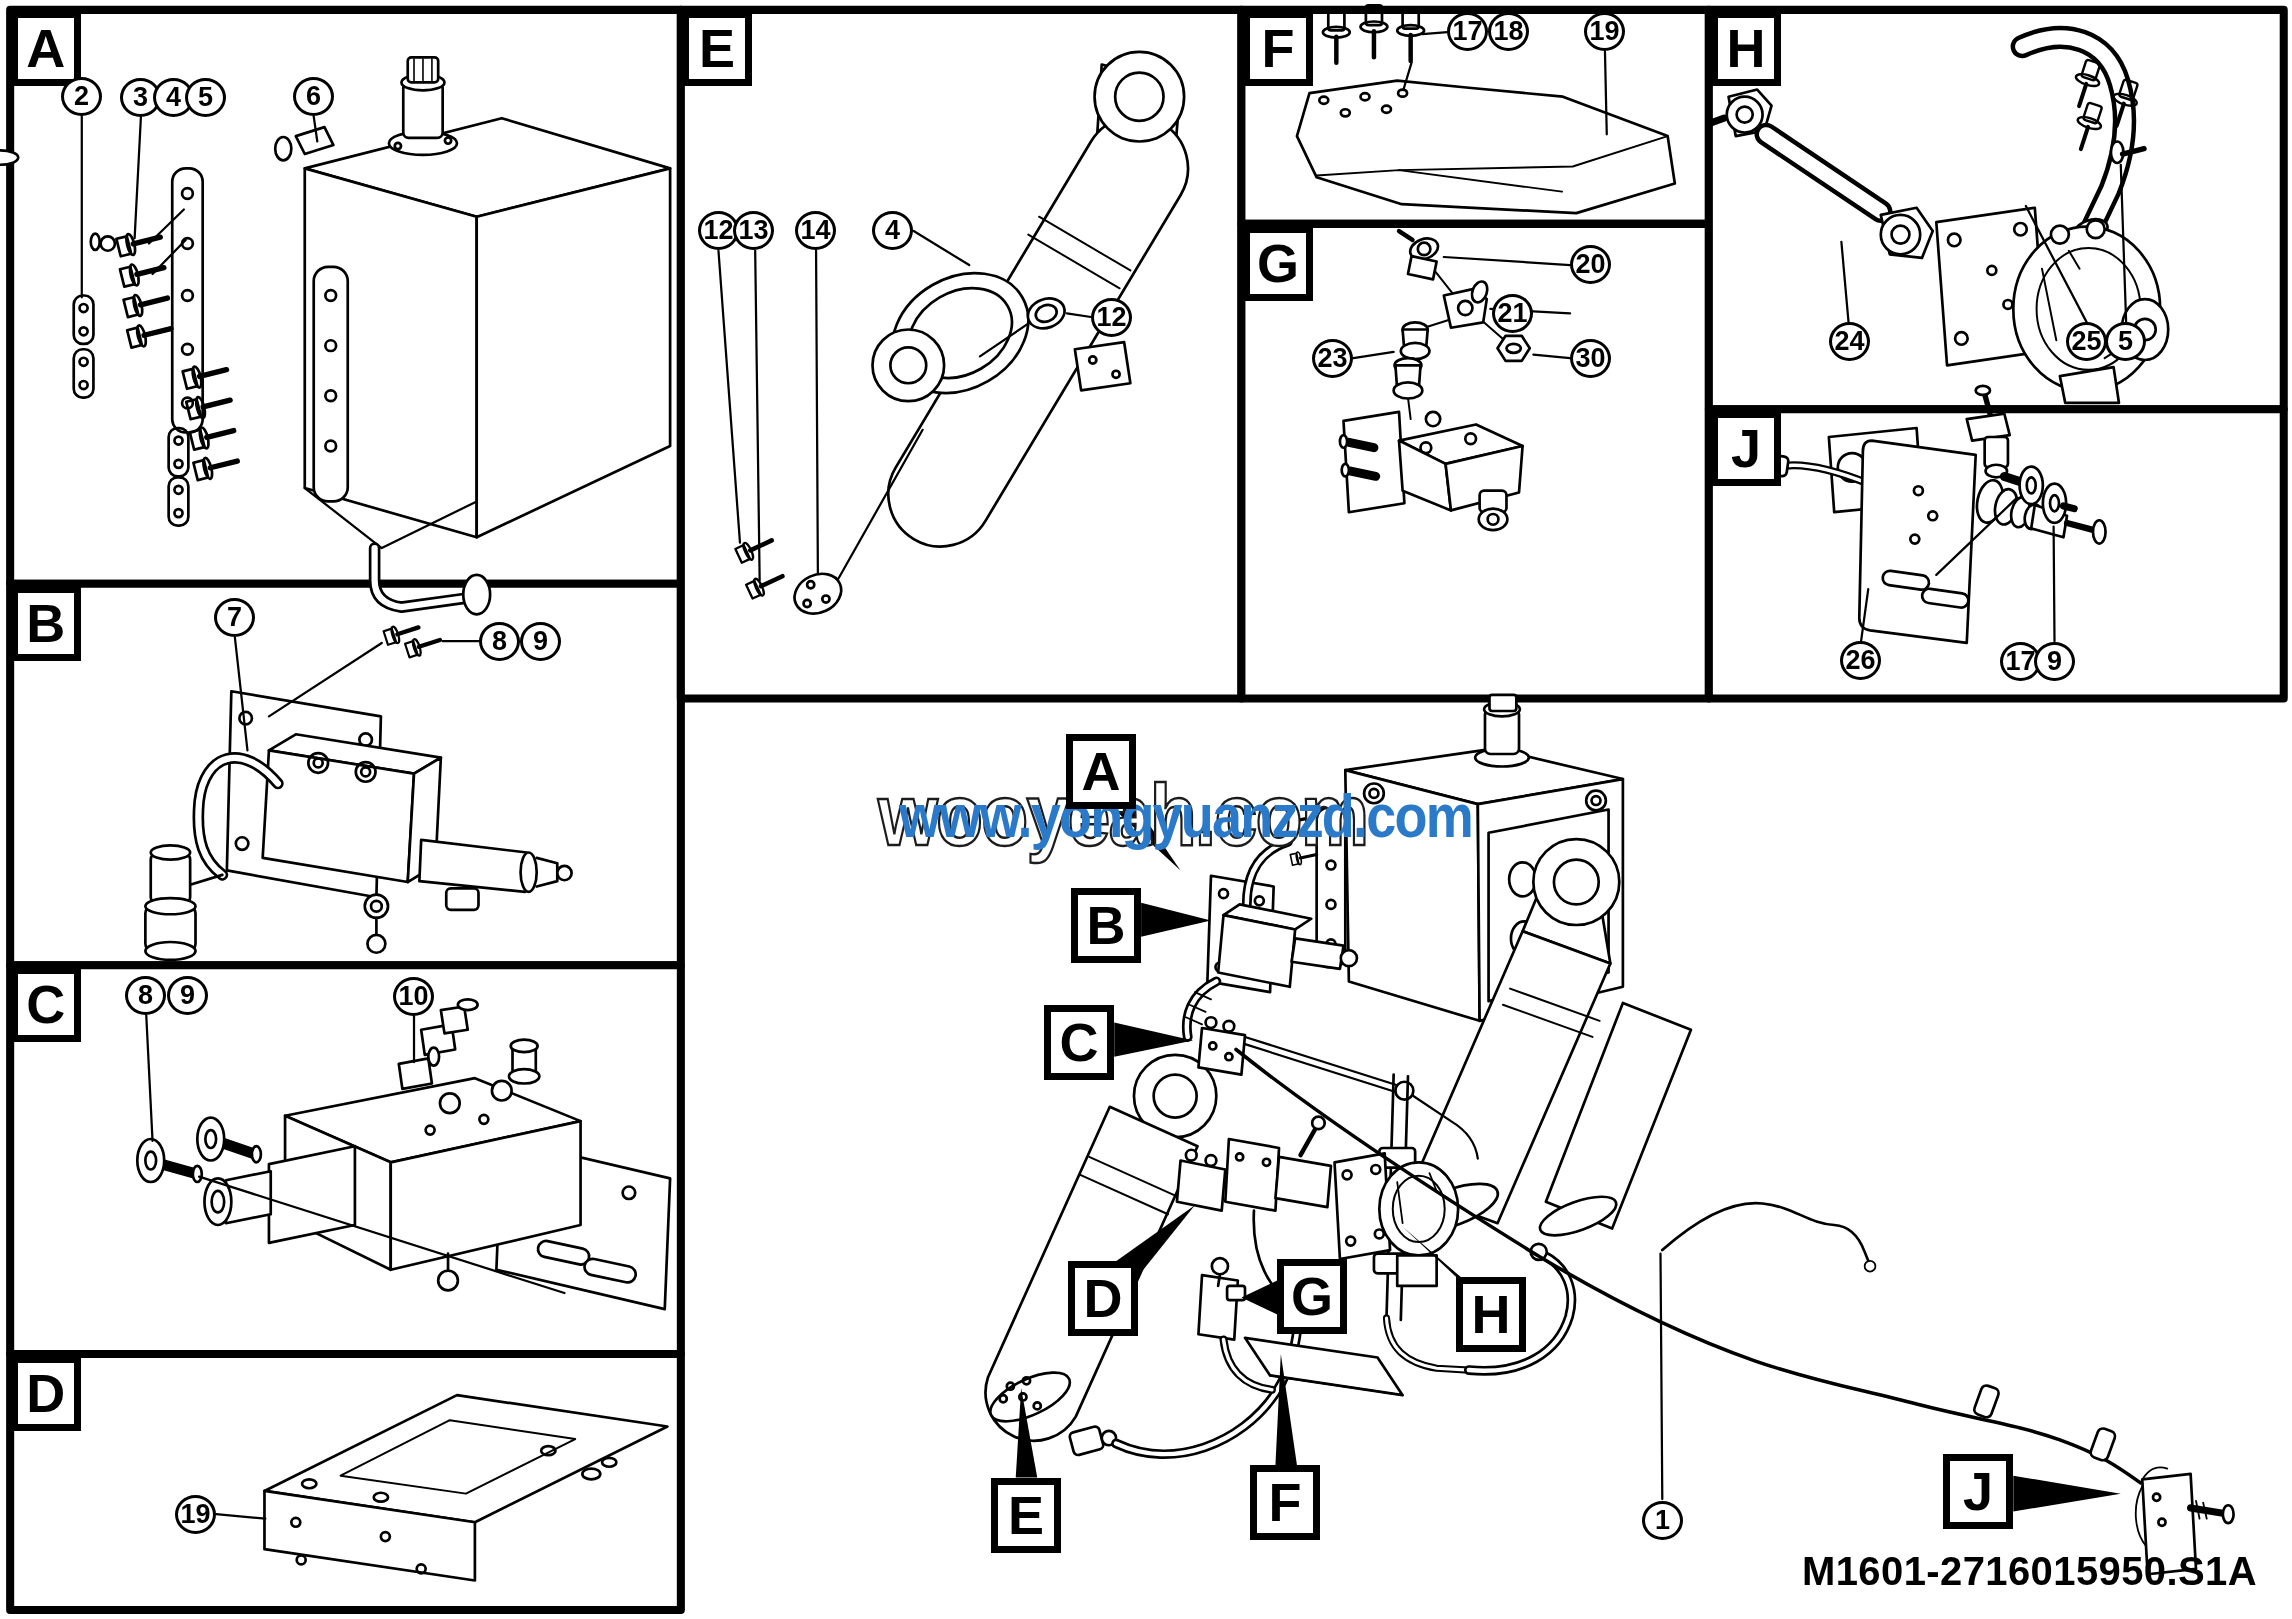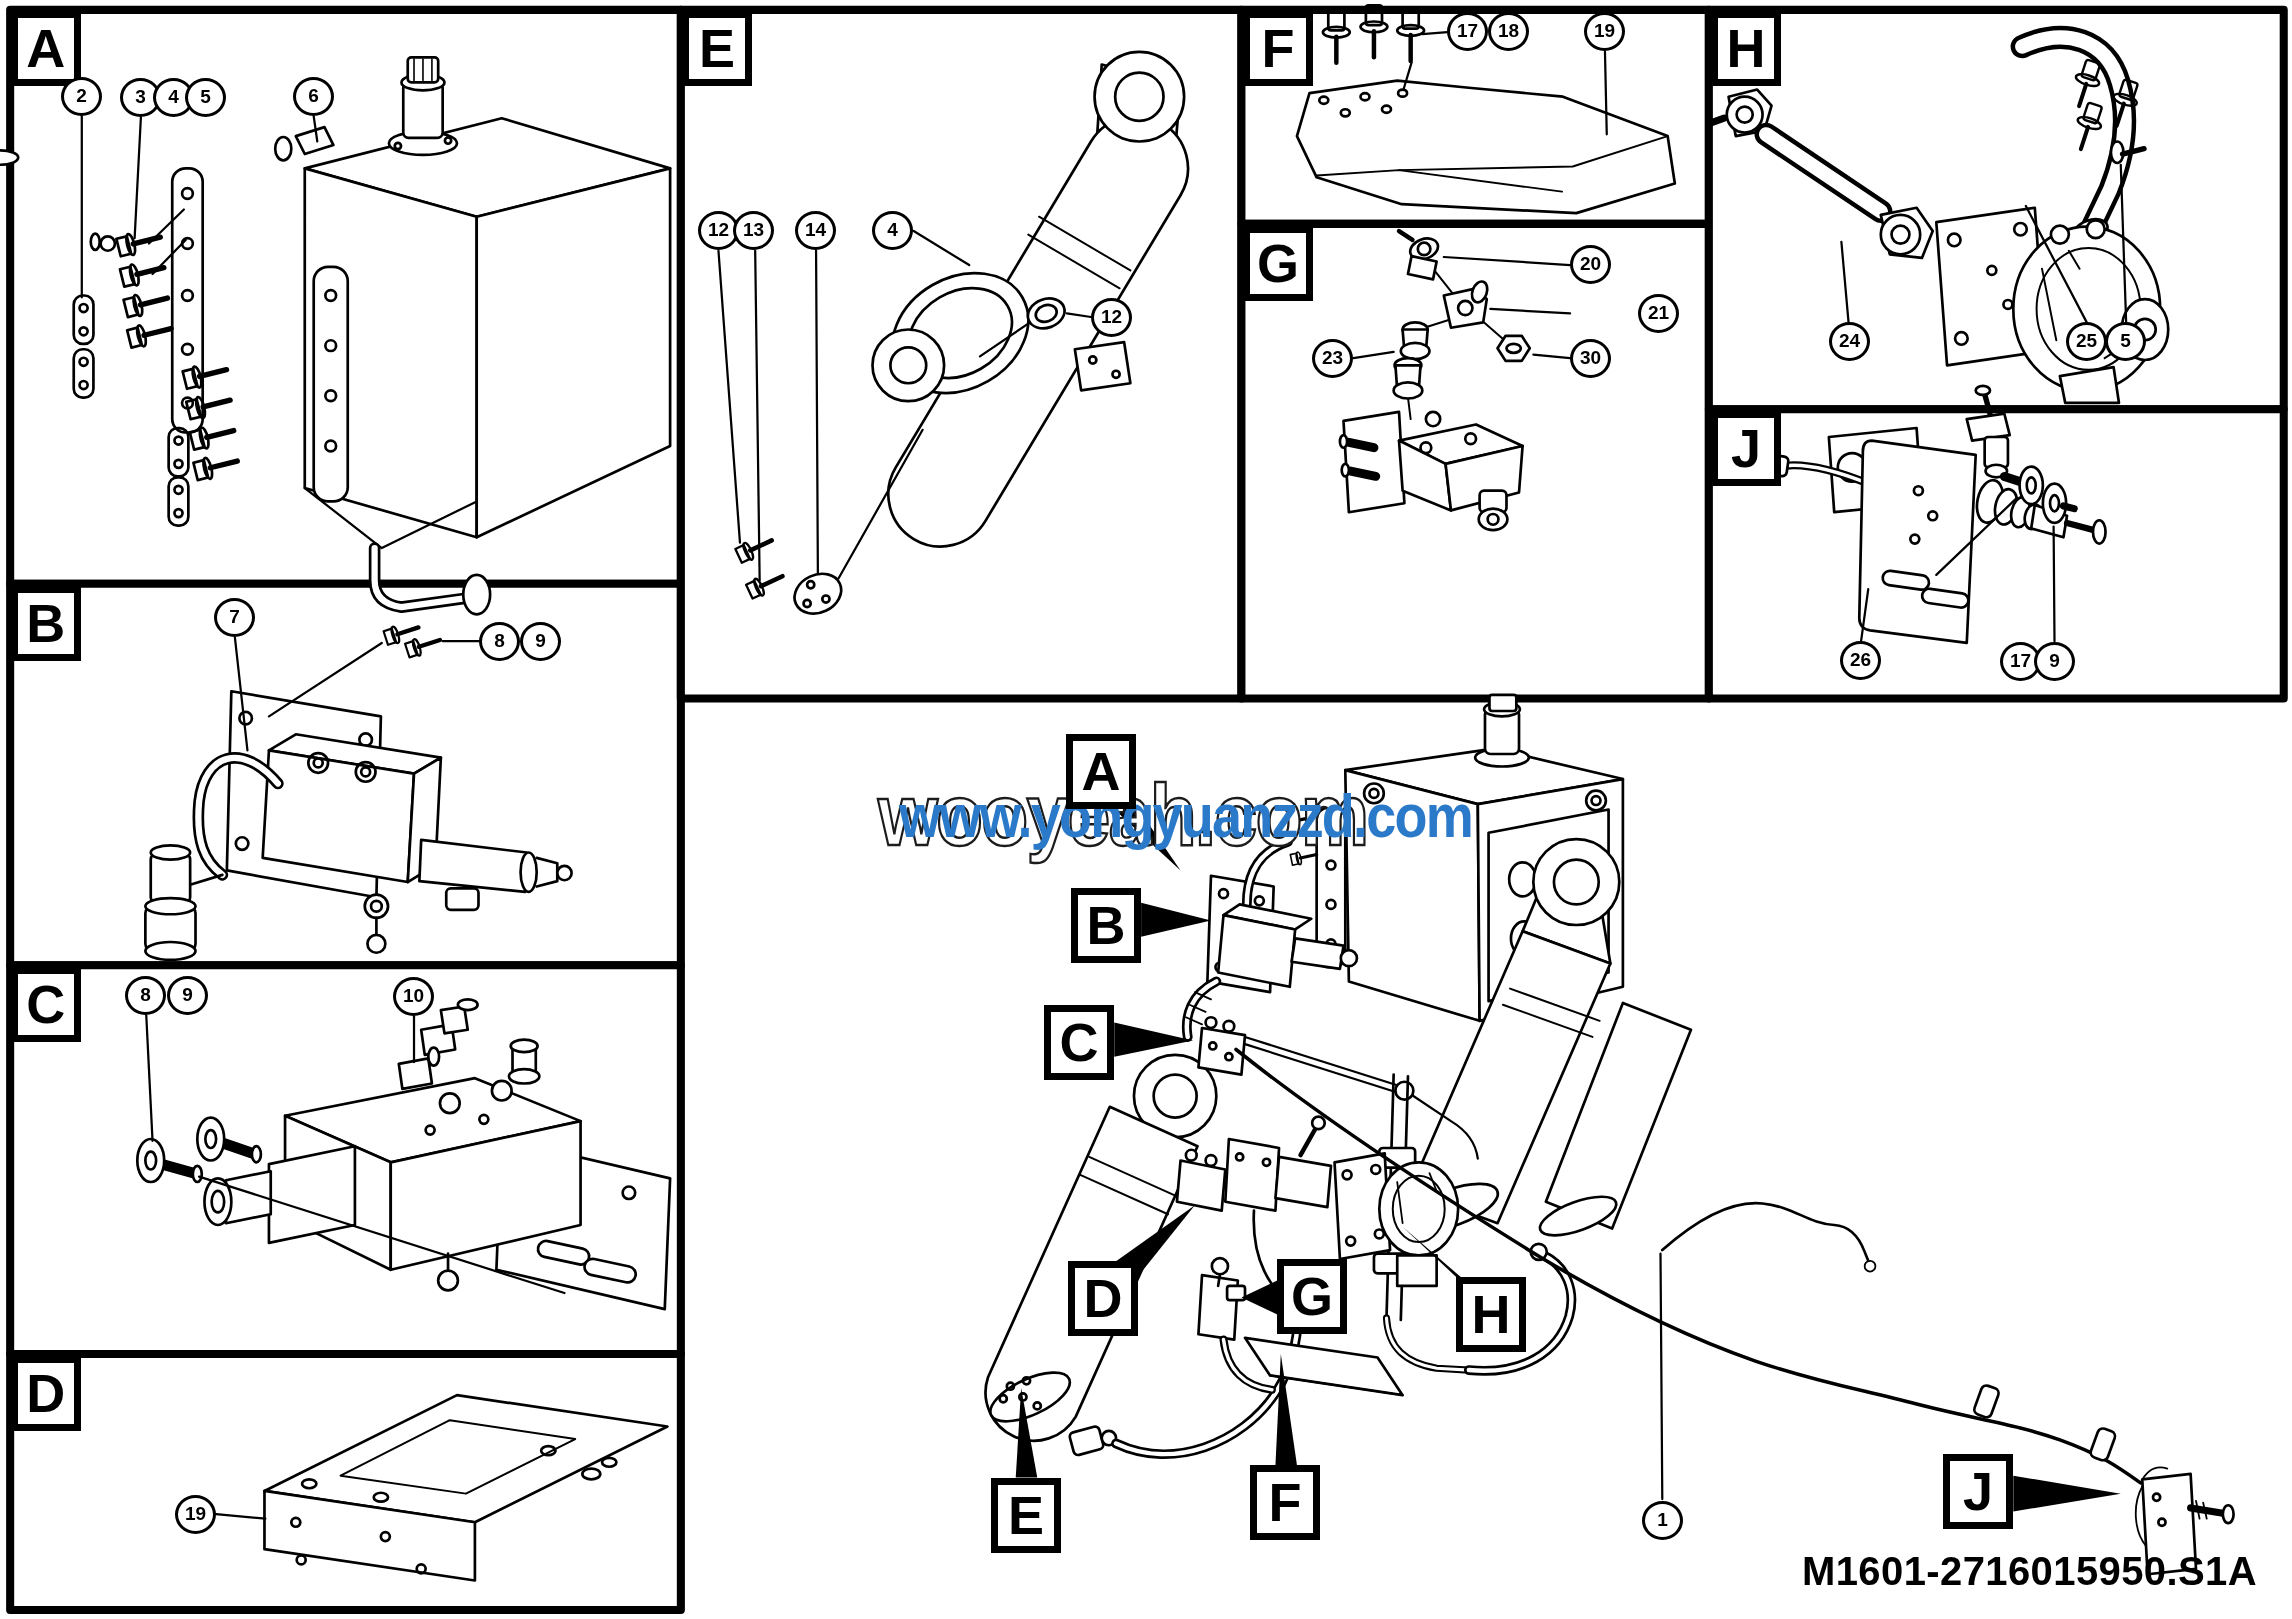--- a/index.html
+++ b/index.html
@@ -1,21 +1,21 @@
 <!DOCTYPE html>
 <html style="font-size:14.3px"><head>
 <meta charset="utf-8">
 <style>
   html,body{margin:0;padding:0;background:#fff;}
   .sheet{position:relative;width:2293px;height:1619px;background:#fff;overflow:hidden;
          font-family:"Liberation Sans",sans-serif;}
   svg{position:absolute;left:0;top:0;}
   
   .co{position:absolute;box-sizing:border-box;width:41px;height:39px;border:3.6px solid #000;
-      border-radius:50%;background:#fff;font-weight:bold;font-size:19px;line-height:32px;
+      border-radius:50%;background:#fff;font-weight:bold;font-size:27px;line-height:32px;
       text-align:center;color:#000;z-index:30;}
   
   .pl{position:absolute;box-sizing:border-box;width:70px;height:75px;border:7.2px solid #000;
       background:#fff;font-weight:bold;font-size:54px;line-height:61px;text-align:center;
       color:#000;z-index:25;}
   
   .ml{position:absolute;box-sizing:border-box;width:70px;height:75px;border:7.2px solid #000;
       background:#fff;font-weight:bold;font-size:54px;line-height:61px;text-align:center;
       color:#000;z-index:25;}
   .wm-outline{position:absolute;left:878px;top:765px;font-size:77px;font-weight:bold;
@@ -625,21 +625,21 @@
 <div class="co" style="left:733px;top:211px">13</div>
 <div class="co" style="left:795px;top:211px">14</div>
 <div class="co" style="left:872px;top:211px">4</div>
 <div class="co" style="left:1091px;top:298px">12</div>
 
 <div class="co" style="left:1447px;top:11.6px">17</div>
 <div class="co" style="left:1488px;top:11.6px">18</div>
 <div class="co" style="left:1584px;top:11.6px">19</div>
 
 <div class="co" style="left:1570px;top:245px">20</div>
-<div class="co" style="left:1638px;top:294px">21</div>
+<div class="co" style="left:1492px;top:294px">21</div>
 <div class="co" style="left:1570px;top:339px">30</div>
 <div class="co" style="left:1312px;top:339px">23</div>
 
 <div class="co" style="left:1829px;top:322px">24</div>
 <div class="co" style="left:2066px;top:322px">25</div>
 <div class="co" style="left:2105px;top:322px">5</div>
 
 <div class="co" style="left:1840px;top:641px">26</div>
 <div class="co" style="left:2000px;top:642px">17</div>
 <div class="co" style="left:2034px;top:642px">9</div>

